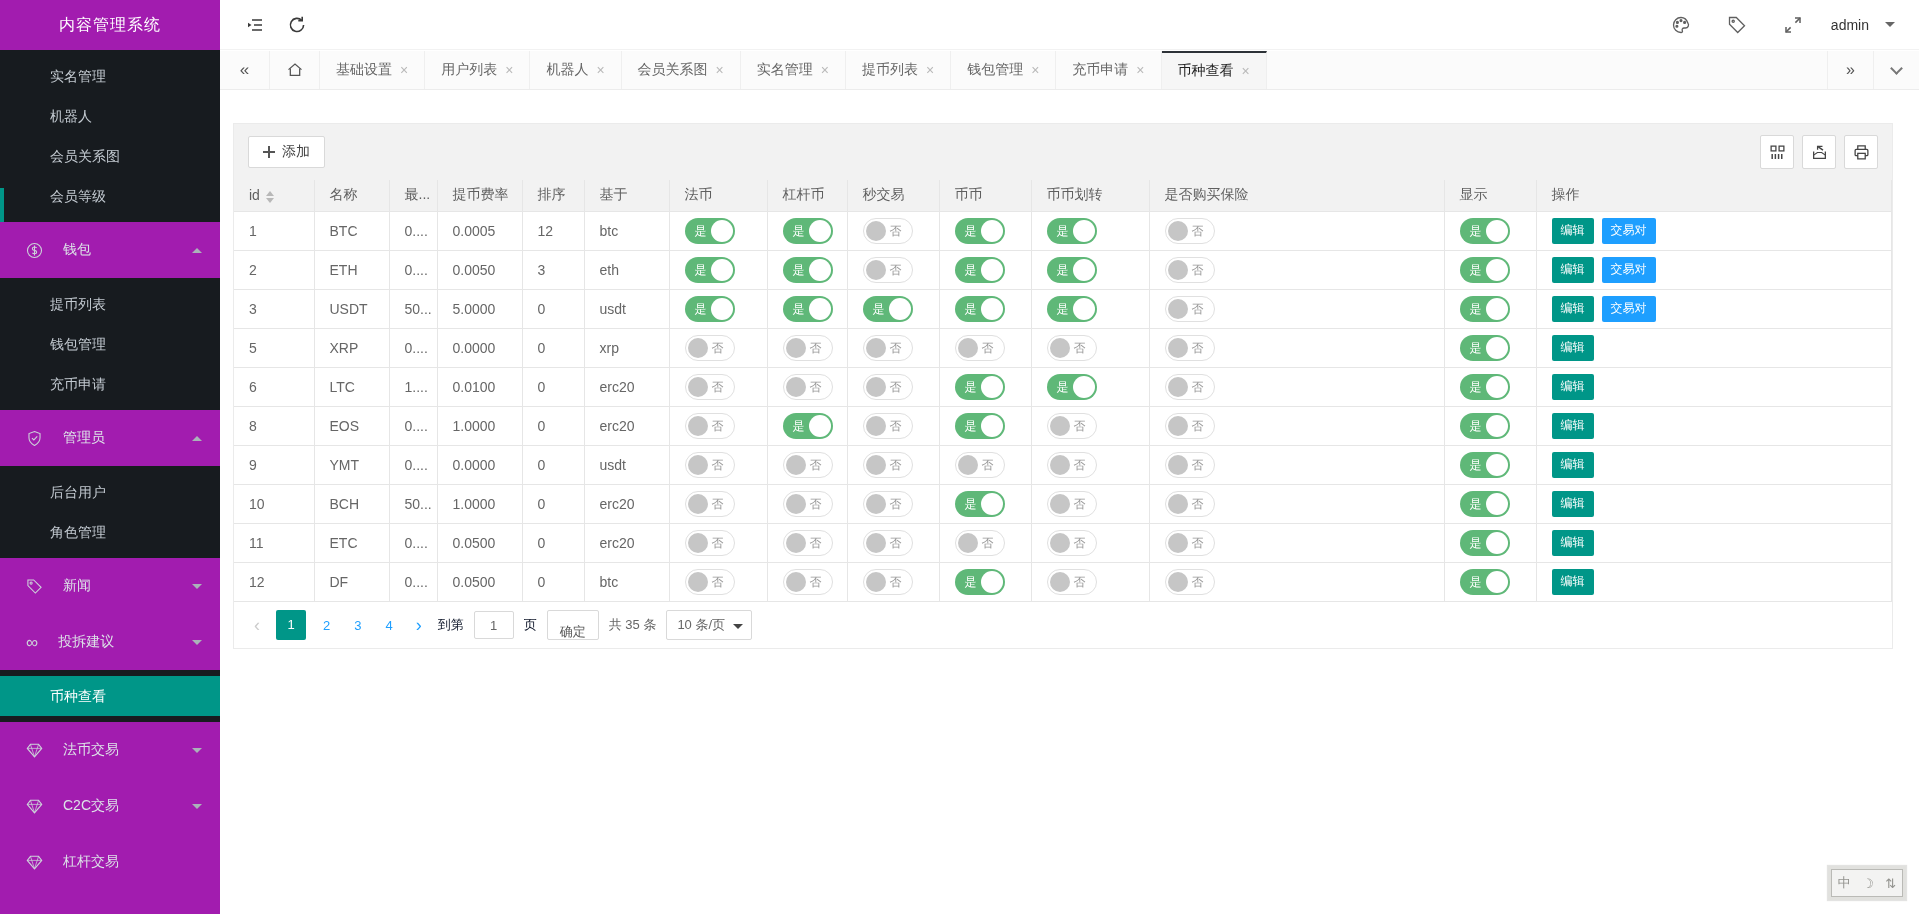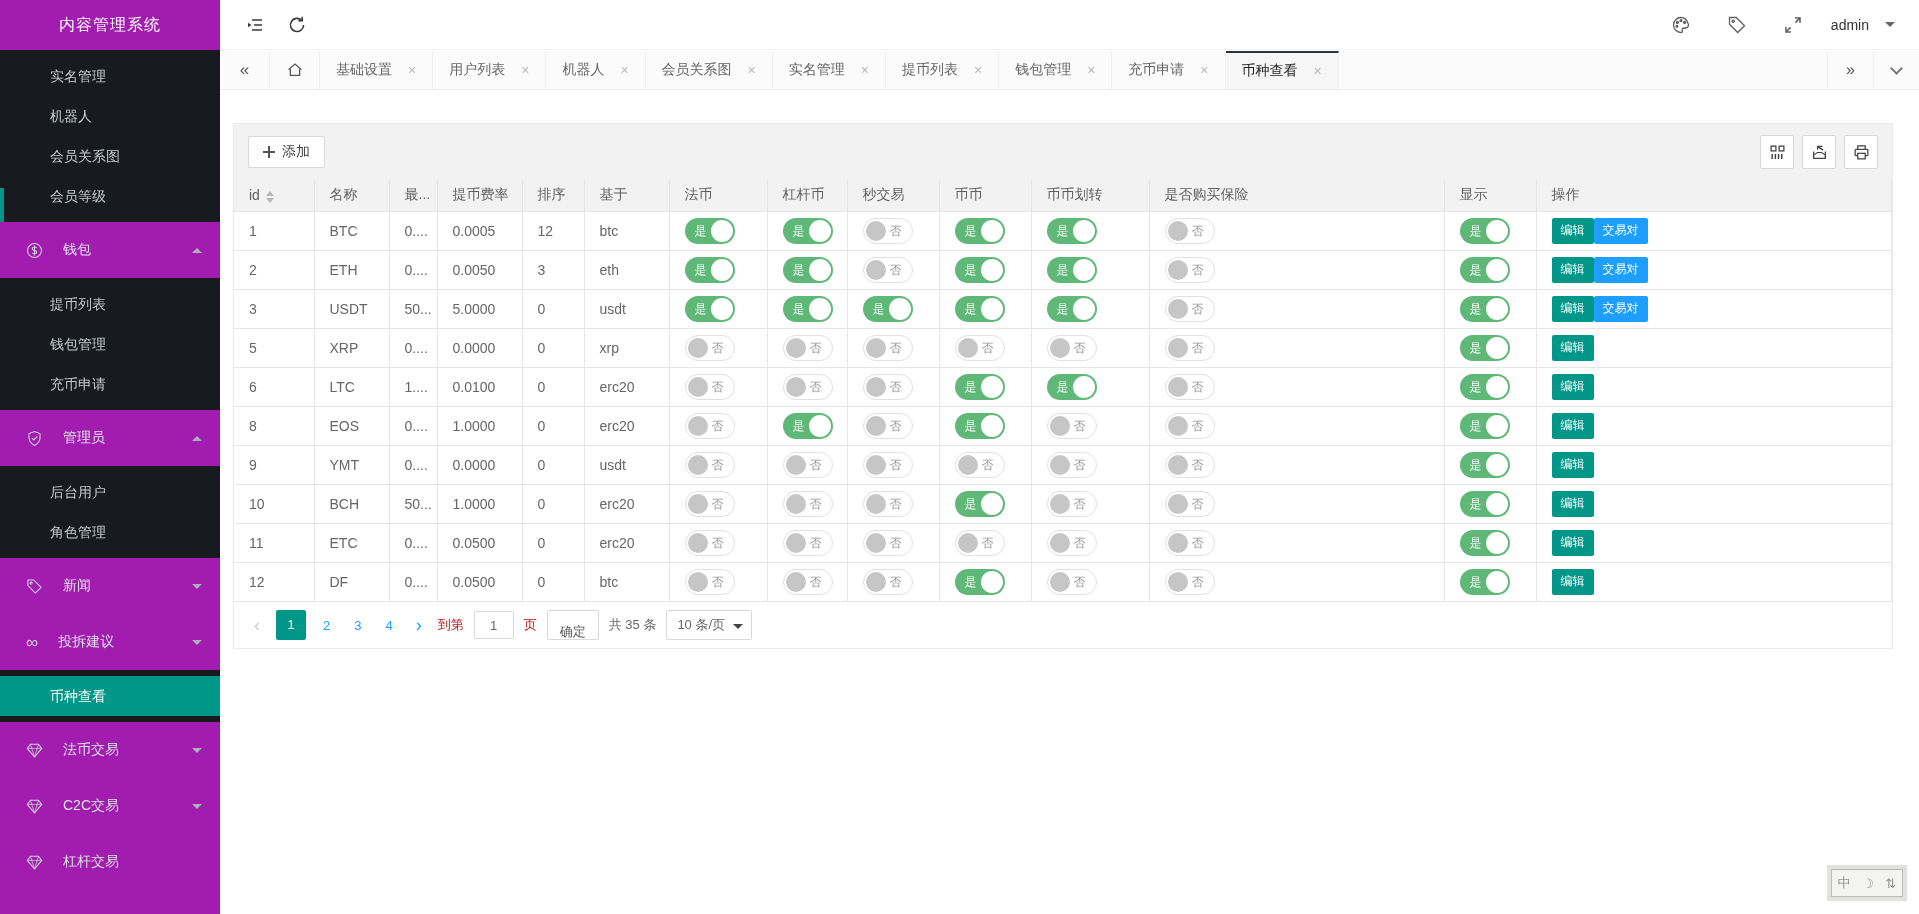--- a/index.html
+++ b/index.html
@@ -29,21 +29,21 @@
   .tb-right{margin-left:auto;display:flex;align-items:center}
   .tb-right .tb-btn{width:56px;color:#5f5f5f}
   .admin{display:flex;align-items:center;gap:16px;color:#333;font-size:14px;padding:0 10px;cursor:pointer}
   .admin .caret.down{border-top:5px solid #666}
 
   
   .tabbar{position:absolute;left:220px;top:51px;right:0;height:39px;background:#fbfbfb;border-bottom:1px solid #ececec;display:flex;align-items:stretch}
   .tcell{display:flex;align-items:center;justify-content:center;border-right:1px solid #efefef;color:#666;cursor:pointer}
   .tnav{width:50px;font-size:17px;color:#555}
   .tnav svg{width:18px;height:18px}
-  .tab{padding:0 16px;gap:16px;font-size:14px}
+  .tab{padding:0 16px;gap:8px;font-size:14px}
   .tab .close{color:#b9b9b9;font-size:14px}
   .tab.active{background:#f6f6f6;border-top:2px solid #2d3237;color:#222}
   .tspacer{flex:1;border-right:none}
   .tright{width:46px;border-right:none;border-left:1px solid #efefef;font-size:16px;color:#555}
   .chev-down{width:9px;height:9px;border-right:2px solid #777;border-bottom:2px solid #777;transform:rotate(45deg);margin-top:-4px}
 
   
   .content{position:absolute;left:220px;top:91px;right:0;bottom:0;background:#fff}
   .card{position:absolute;left:13px;top:32px;width:1660px;background:#f2f2f2;border:1px solid #ebebeb}
   .toolbar{height:56px;display:flex;align-items:center;padding:0 14px}
@@ -63,30 +63,30 @@
   .s-down{width:0;height:0;border-left:4px solid transparent;border-right:4px solid transparent;border-top:5px solid #b8b8b8}
 
   .toggle{position:relative;display:inline-block;width:50px;height:26px;border-radius:13px;vertical-align:middle;cursor:pointer}
   .toggle.on{background:#5FB878}
   .toggle.on .knob{position:absolute;right:2px;top:2px;width:22px;height:22px;border-radius:50%;background:#fff}
   .toggle.on .t-label{position:absolute;left:10px;top:6px;color:#fff;font-size:12px;line-height:14px}
   .toggle.off{background:#fff;border:1px solid #e0e0e0}
   .toggle.off .knob{position:absolute;left:2px;top:2px;width:20px;height:20px;border-radius:50%;background:#c6c6c6}
   .toggle.off .t-label{position:absolute;right:10px;top:5px;color:#999;font-size:12px;line-height:14px}
 
-  .btn{height:26px;padding:0 9px;border:none;border-radius:2px;color:#fff;font-size:12px;cursor:pointer;margin-right:0;font-family:Liberation Serif, serif}
+  .btn{height:26px;padding:0 9px;border:none;border-radius:2px;color:#fff;font-size:12px;cursor:pointer;margin-right:8px;font-family:Liberation Serif, serif}
   .btn.teal{background:#009688}
   .btn.blue{background:#1E9FFF}
 
   .pager{height:47px;background:#fff;border-top:1px solid #e6e6e6;display:flex;align-items:center;padding:0 14px;gap:10px;font-size:13px;color:#666}
   .p-prev{color:#ccc;font-size:18px;padding:0 6px;cursor:default}
   .p-next{color:#1E9FFF;font-size:18px;padding:0 6px;cursor:pointer}
   .p-active{background:#009688;color:#fff;width:30px;height:30px;line-height:30px;text-align:center;border-radius:2px}
   .p-num{color:#1E9FFF;padding:0 7px;cursor:pointer}
-  .p-goto-label{color:#b91c1c}
+  .p-goto-label{color:#0f172a}
   .goto-input{width:40px;height:28px;border:1px solid #d9d9d9;border-radius:2px;text-align:center;color:#666;font-size:13px;font-family:"Liberation Sans",sans-serif}
   .confirm-btn{height:30px;padding:12px 12px;background:#fff;border:1px solid #d9d9d9;border-radius:2px;color:#555;font-size:13px;cursor:pointer;font-family:"Liberation Sans",sans-serif}
   .size-select{height:30px;border:1px solid #d9d9d9;border-radius:2px;background:#fff;display:flex;align-items:center;padding:0 26px 0 10px;position:relative;cursor:pointer}
   .size-select .caret.down{position:absolute;right:8px;top:13px;border-top:5px solid #444}
 
   
   .ime{position:absolute;right:16px;bottom:17px;width:72px;height:28px;background:#f3f3f1;border:1px solid #b5b5b0;box-shadow:0 0 0 3px rgba(220,220,215,.55),0 0 1px 4px rgba(170,170,165,.35);display:flex;align-items:center;justify-content:space-around;color:#8a8a86;font-size:13px;opacity:.92}
 </style>
 </head>
 <body>

